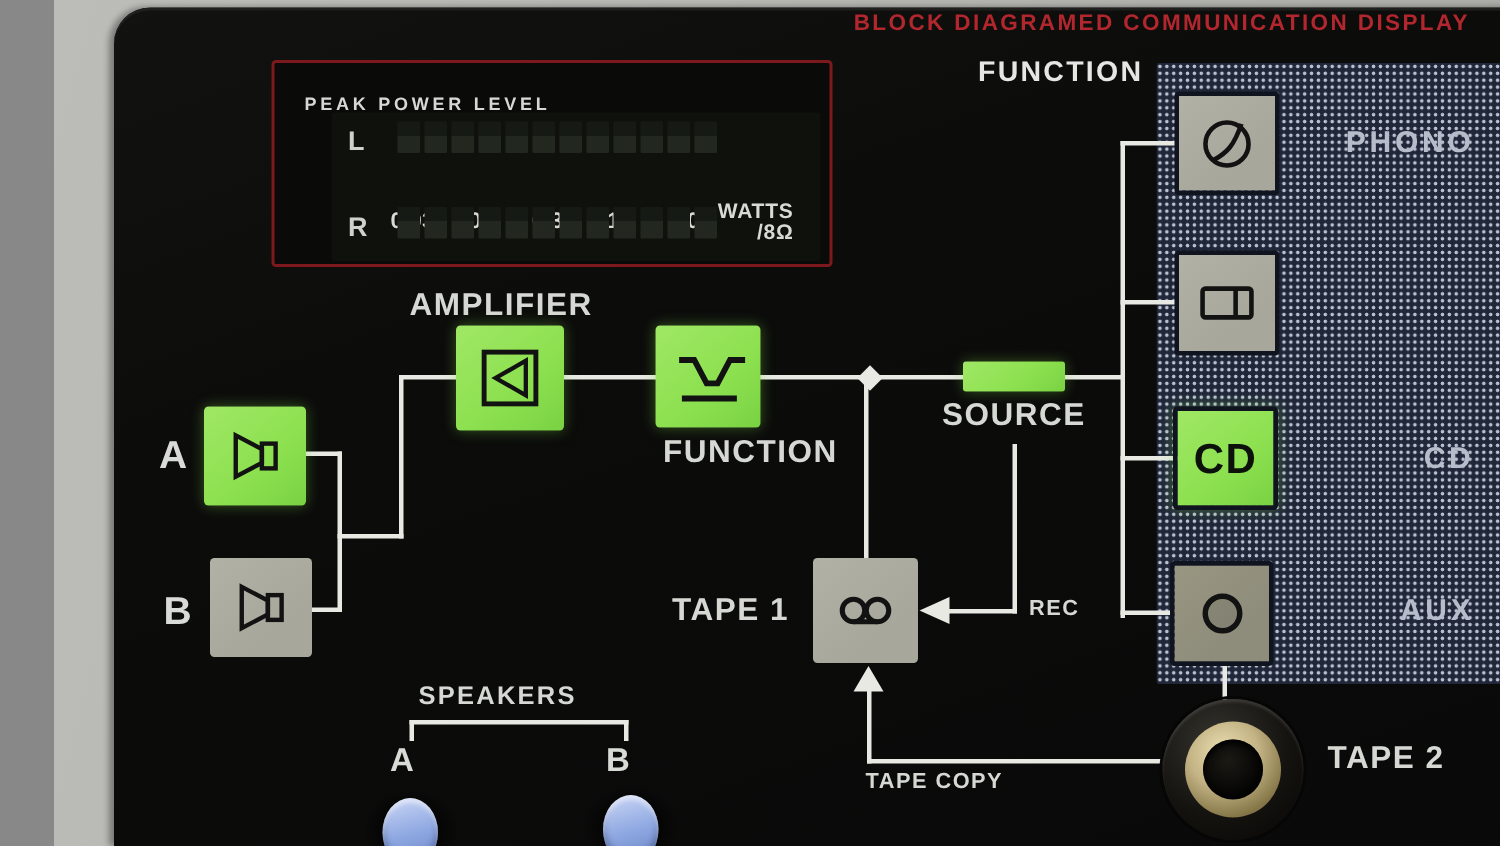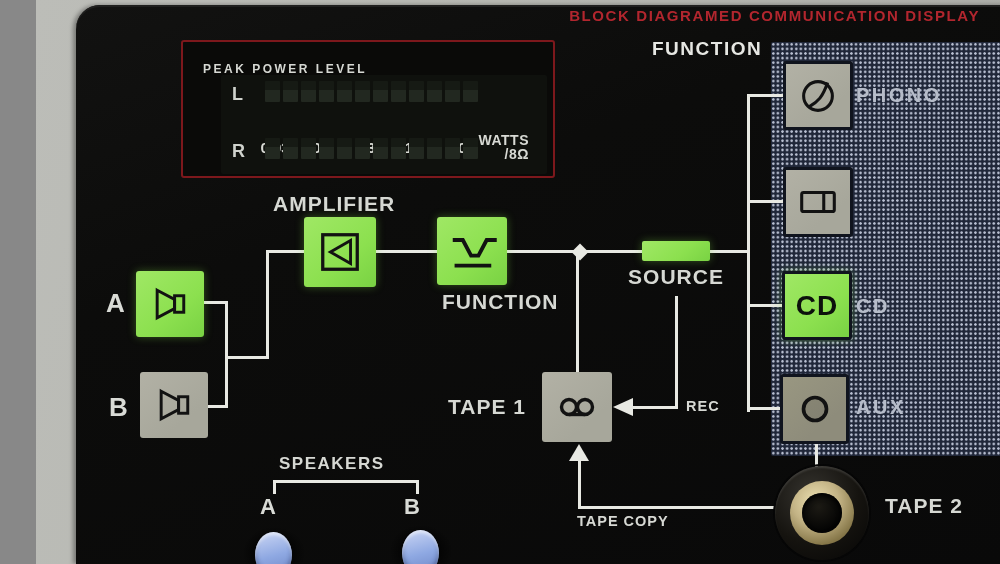--- a/index.html
+++ b/index.html
@@ -73,21 +73,21 @@
     background-color: var(--dot_panel_bg);
     background-image: radial-gradient(circle, var(--dot_color) 1.05px, rgba(0,0,0,0) 1.45px);
     background-size: 4.6px 4.6px;
     border-radius: 2px;
   }
   .function-heading {
     position: absolute; left: 616px; top: 38px;
     color: #e6e7e3; font-size: 19px; font-weight: bold; letter-spacing: 1.5px;
   }
   .fn-label {
-    position: absolute; left: 820px; width: 127px; 
+    position: absolute; left: 820px; width: 127px; text-align: right;
     color: var(--function_label_gray); font-size: 20px; font-weight: bold; letter-spacing: 2.5px;
   }
   
   .wire { position: absolute; background: var(--wire_white); }
   .junction {
     position: absolute; left: 538px; top: 246px; width: 12px; height: 12px;
     background: var(--wire_white); transform: rotate(45deg);
   }
   .arrow-left {
     position: absolute; width: 0; height: 0;

